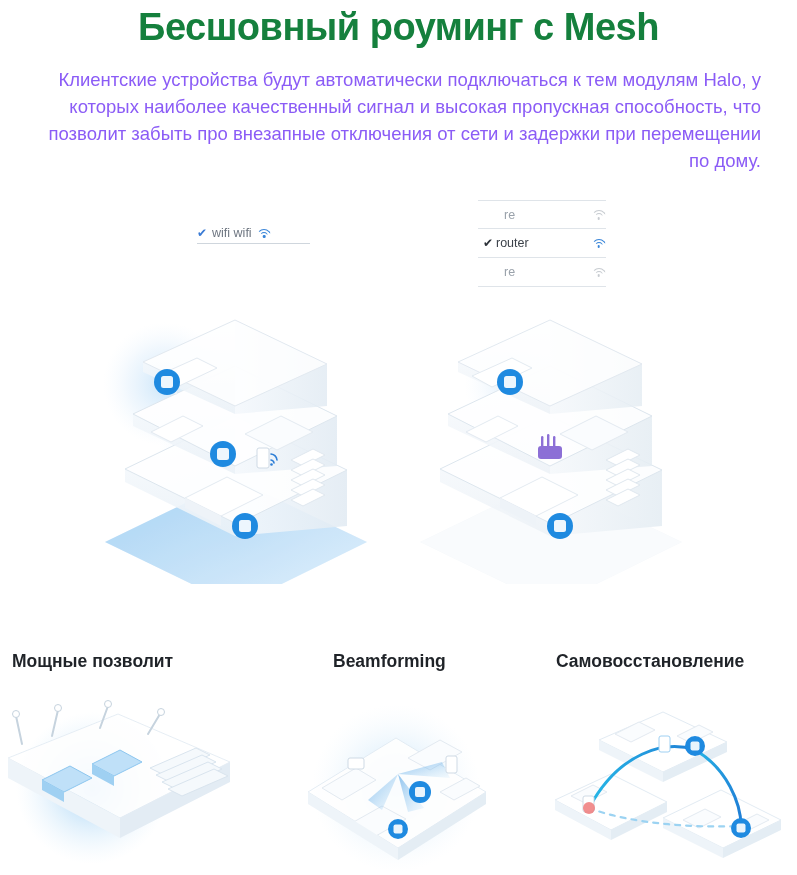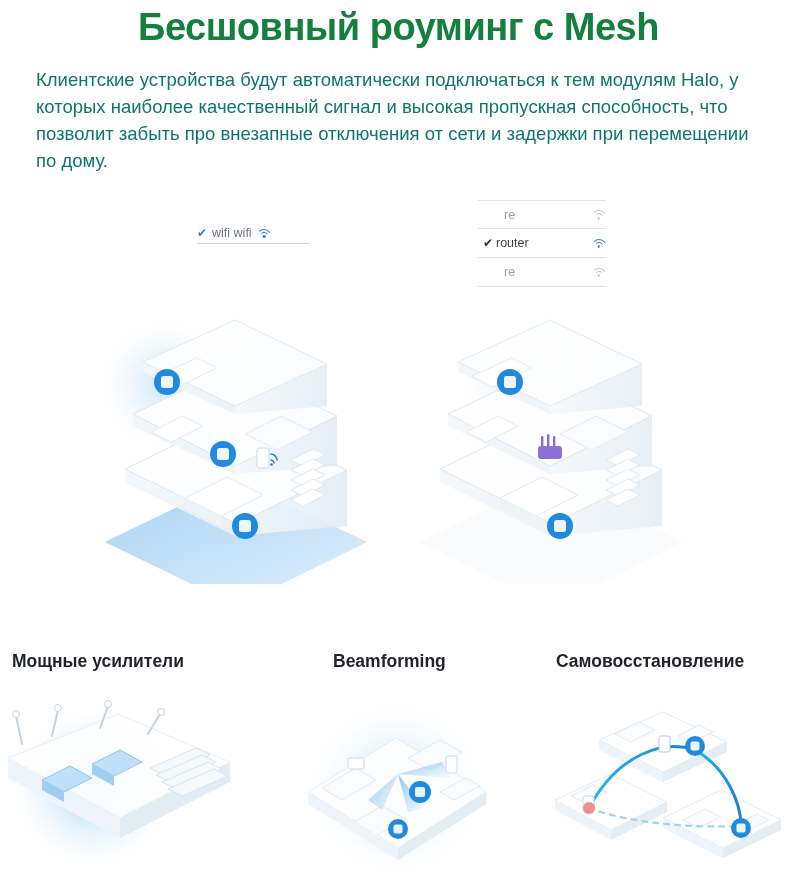--- a/index.html
+++ b/index.html
@@ -23,24 +23,24 @@
   .hero-title {
     text-align: center;
     font-size: 38px;
     font-weight: bold;
     letter-spacing: -0.5px;
     color: #15803d;
     margin: 6px 0 0 0;
     line-height: 1.15;
   }
   .hero-sub {
-    text-align: left;
+    text-align: right;
     font-size: 18.5px;
     line-height: 1.47;
-    color: #0f766e;
+    color: #8b5cf6;
     margin: 16px 36px 10px 36px;
   }
   
   .diagram {
     position: relative;
     width: 797px;
     height: 420px;
     margin-top: 6px;
   }
   
@@ -335,21 +335,21 @@
           <rect x="138" y="172" width="24" height="13" rx="3" fill="#8c6fd6"></rect>
           <rect x="141" y="162" width="2.4" height="11" rx="1.2" fill="#8c6fd6"></rect>
           <rect x="147" y="160" width="2.4" height="13" rx="1.2" fill="#8c6fd6"></rect>
           <rect x="153" y="162" width="2.4" height="11" rx="1.2" fill="#8c6fd6"></rect>
         </g>
       </svg>
     </div>
   </div>
 
   <div class="caption-row">
-    <div class="caption cap0">Мощные усилители</div>
+    <div class="caption cap0">Мощные позволит</div>
     <div class="caption cap1">Beamforming</div>
     <div class="caption cap2">Самовосстановление</div>
   </div>
 
   <div class="bottom-row">
 
     <div class="bpic b0">
       <svg width="250" height="185" viewBox="0 0 250 185">
         <defs>
           <radialGradient id="gAmp" cx="50%" cy="50%" r="50%">

